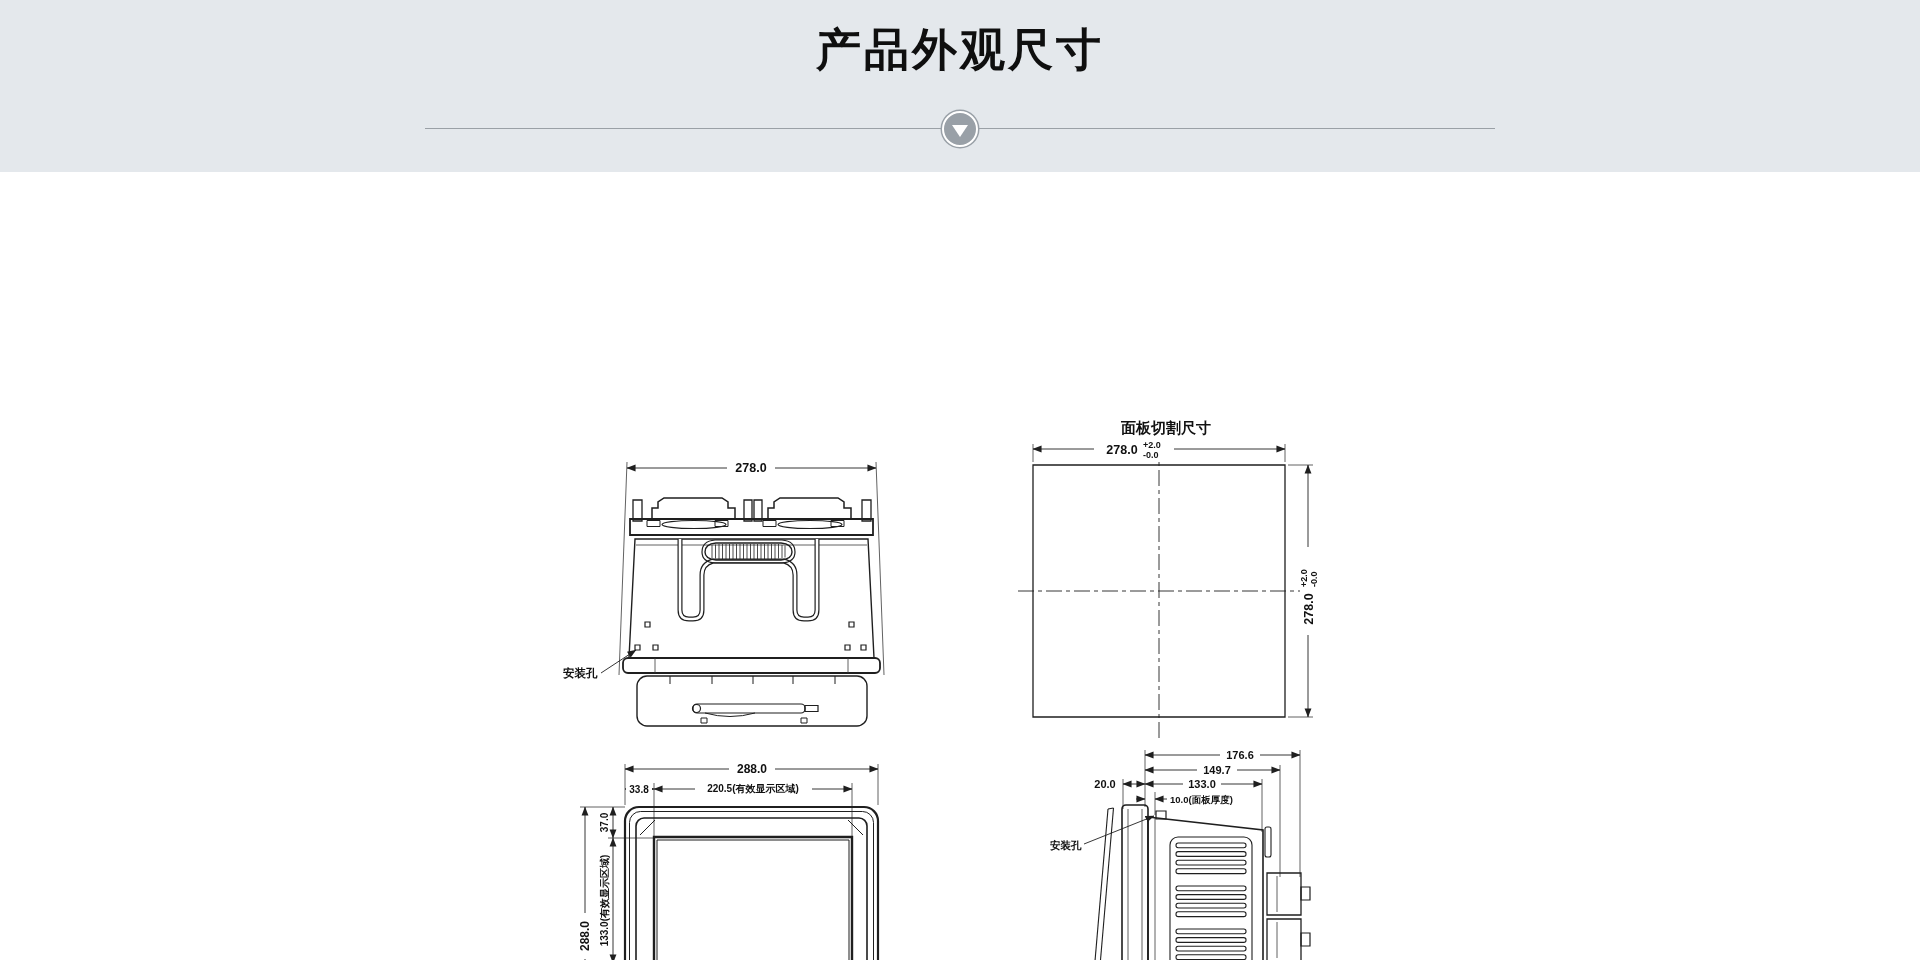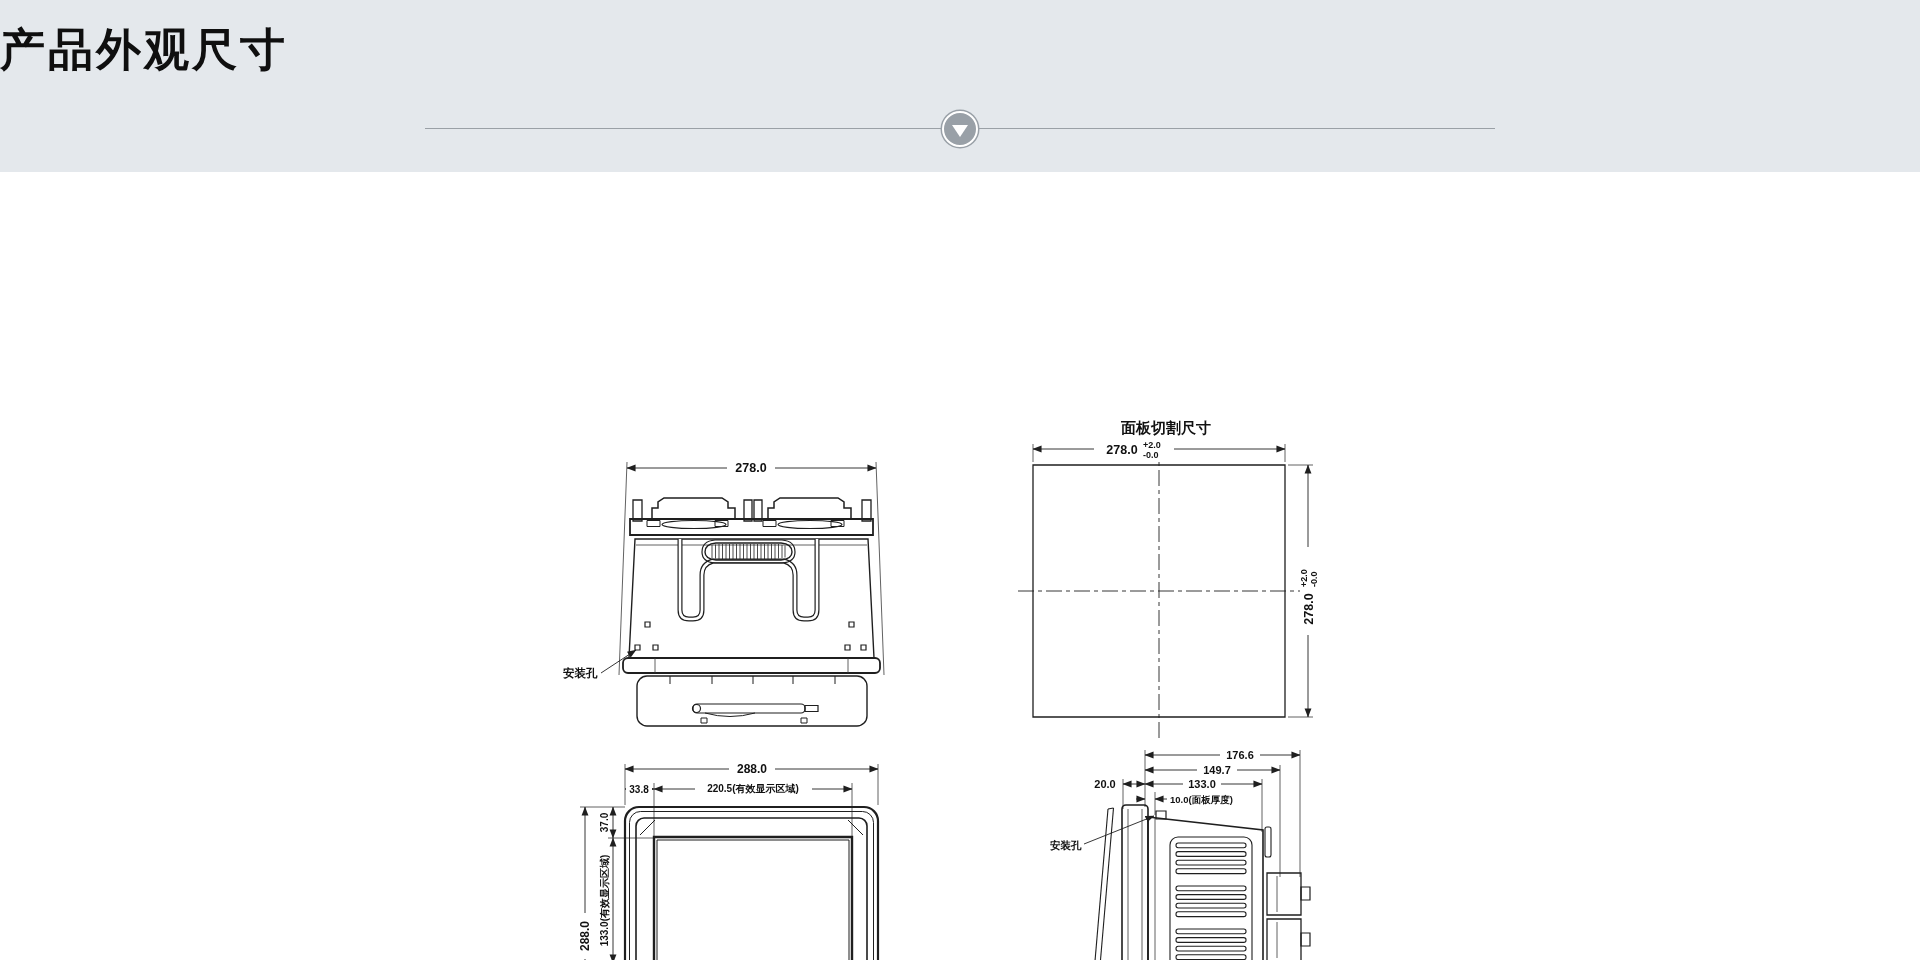--- a/index.html
+++ b/index.html
@@ -1,19 +1,19 @@
 <!DOCTYPE html>
 <html><head>
 <meta charset="utf-8">
 <style>
   html,body{margin:0;padding:0;}
   .page{position:relative;width:1920px;height:960px;background:#ffffff;overflow:hidden;
         font-family:"Liberation Sans",sans-serif;color:#111;}
   .hero{position:absolute;left:0;top:0;width:1920px;height:172px;background:#e4e8ec;}
-  .hero h1{margin:0;padding-top:20px;text-align:left;font-size:45px;font-weight:700;
+  .hero h1{margin:0;padding-top:20px;text-align:center;font-size:45px;font-weight:700;
            letter-spacing:3px;color:#0f0f0f;}
   .divider{position:absolute;left:425px;top:128px;width:1070px;height:0;border-top:1.5px solid #9aa0a6;}
   .divider-badge{position:absolute;left:50%;top:0;transform:translate(-50%,-50%);
       width:32px;height:32px;border-radius:50%;background:#99a0a7;border:2px solid #ffffff;
       box-shadow:0 0 0 1.5px #99a0a7;display:flex;align-items:center;justify-content:center;}
   .tri-down{width:0;height:0;border-left:8px solid transparent;border-right:8px solid transparent;
       border-top:12px solid #ffffff;margin-top:3px;}
   .canvas{position:absolute;left:0;top:172px;width:1920px;height:788px;}
   svg.drawing{position:absolute;overflow:visible;}
   svg.drawing *{vector-effect:non-scaling-stroke;}

